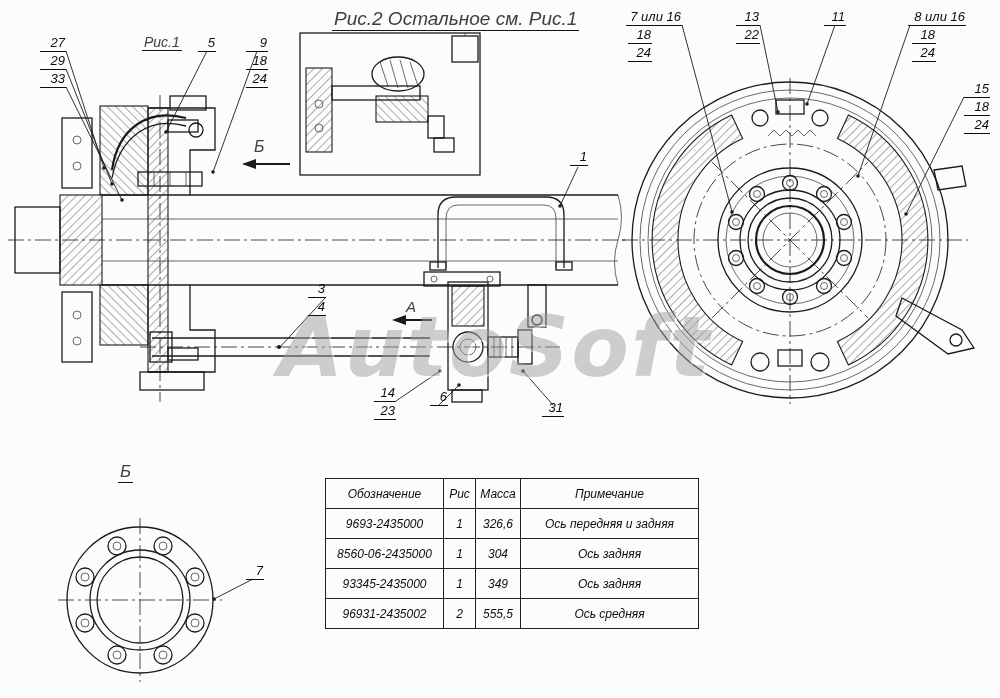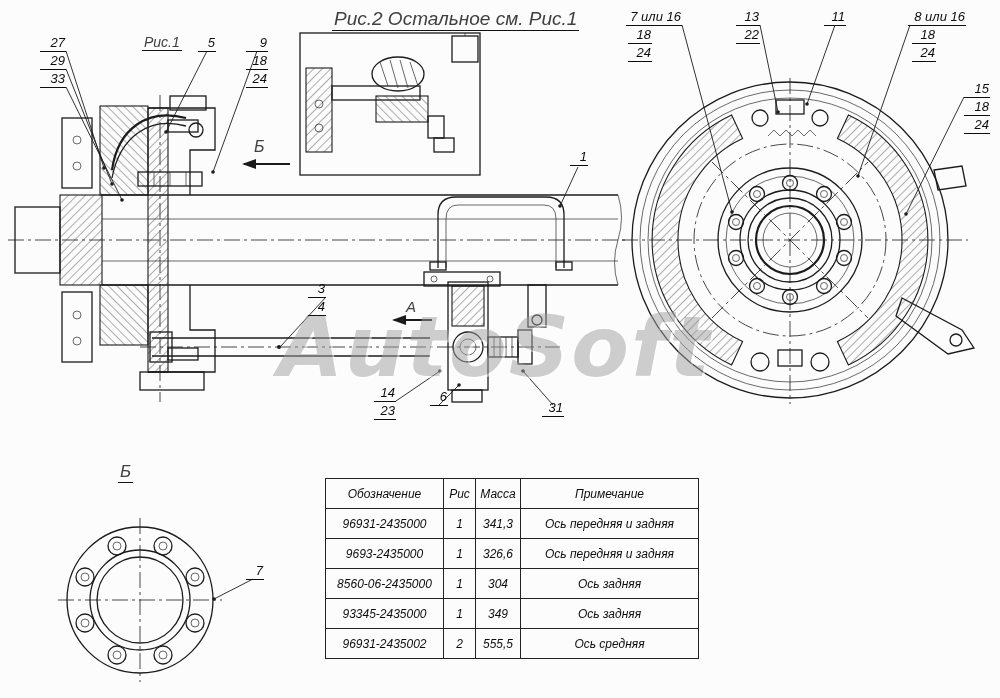--- a/index.html
+++ b/index.html
@@ -297,26 +297,20 @@
     <thead>
       <tr>
         <th>Обозначение</th>
         <th>Рис</th>
         <th>Масса</th>
         <th>Примечание</th>
       </tr>
     </thead>
     <tbody>
       <tr>
-        <td>96931-2435000</td>
-        <td>1</td>
-        <td>341,3</td>
-        <td>Ось передняя и задняя</td>
-      </tr>
-      <tr>
         <td>9693-2435000</td>
         <td>1</td>
         <td>326,6</td>
         <td>Ось передняя и задняя</td>
       </tr>
       <tr>
         <td>8560-06-2435000</td>
         <td>1</td>
         <td>304</td>
         <td>Ось задняя</td>

